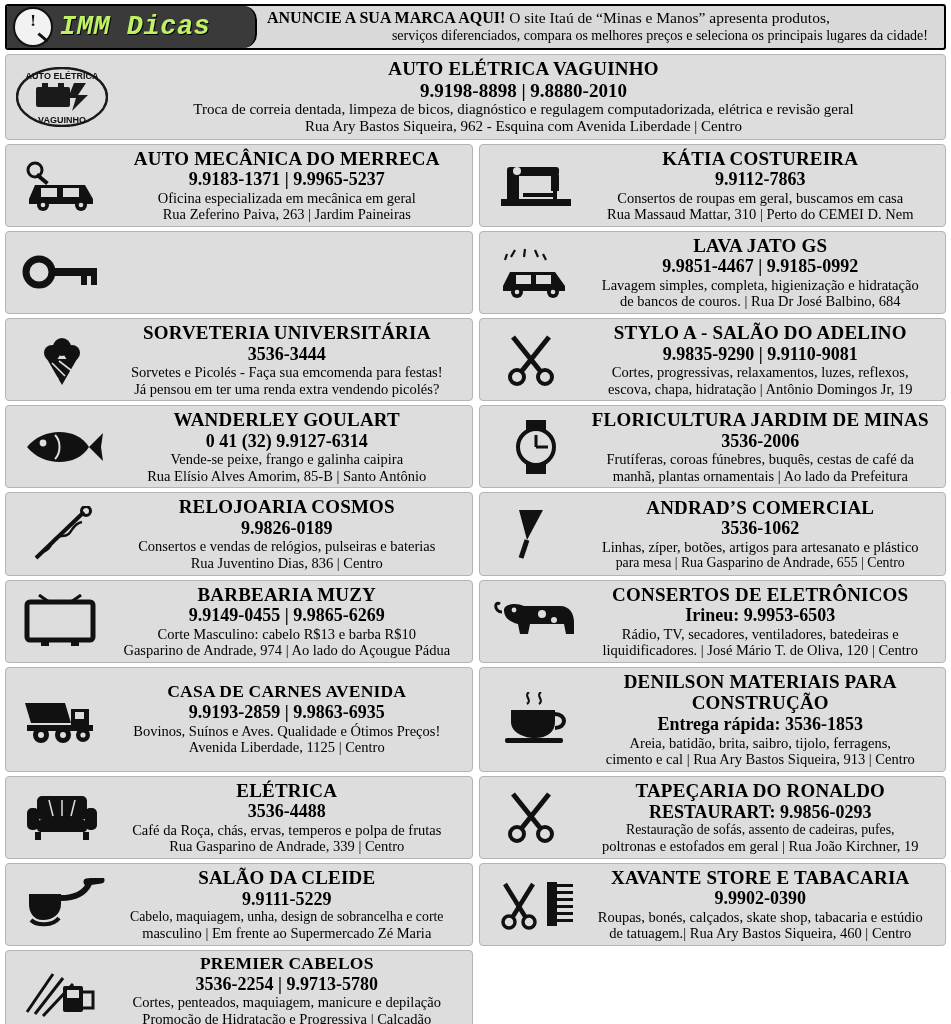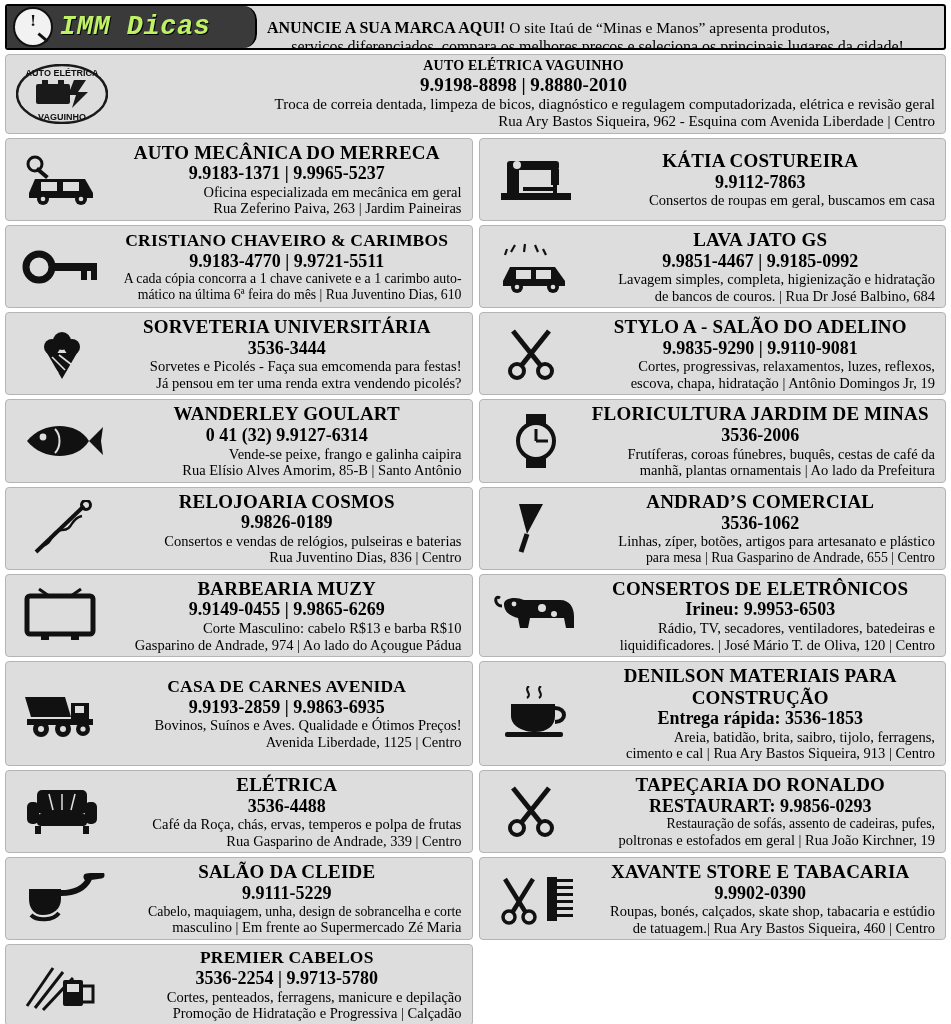--- a/index.html
+++ b/index.html
@@ -74,33 +74,32 @@
     font-size: 27px;
     color: #bef264;
     letter-spacing: 0.5px;
     text-shadow: 1px 1px 0 #000;
   }
   .header-ad {
     flex: 1 1 auto;
     padding: 3px 16px 2px 10px;
     box-sizing: border-box;
     line-height: 1.18;
-    margin-top: 10px;
   }
   .header-ad .l1 {
     font-size: 15.5px;
     text-align: left;
   }
   .header-ad .l1 b {
     font-weight: bold;
     font-size: 16px;
   }
   .header-ad .l2 {
-    font-size: 16px;
-    text-align: center;
+    font-size: 14px;
+    text-align: right;
   }
   
   .grid {
     margin-top: 4px;
     display: flex;
     flex-wrap: wrap;
     gap: 4px 6px;
   }
   .ad {
     background: #dddddd;
@@ -133,24 +132,23 @@
     font-size: 19px;
     letter-spacing: 0.2px;
   }
   .ad-title.sm { font-size: 17.5px; }
   .ad-phone {
     font-weight: bold;
     font-size: 18px;
   }
   .ad-desc {
     font-size: 14.5px;
-    text-align: right;
   }
   .ad-desc.sm { font-size: 13.8px; }
-  .full .ad-title { font-size: 14px; }
+  .full .ad-title { font-size: 19px; }
   .full .ad-phone { font-size: 19px; text-align: center; }
   .full .ad-desc { font-size: 15px; }
   svg { display: block; }
 </style>
 </head>
 <body>
 
 <div class="page">
 
   <div class="header">
@@ -222,38 +220,33 @@
           <rect x="58" y="16" width="8" height="16" fill="#111"></rect>
           <rect x="60" y="32" width="4" height="8" fill="#111"></rect>
           <circle cx="24" cy="12" r="4" fill="#ddd"></circle>
           <rect x="30" y="34" width="30" height="4" fill="#111"></rect>
         </svg>
       </div>
       <div class="ad-body">
         <div class="ad-title">KÁTIA COSTUREIRA</div>
         <div class="ad-phone">9.9112-7863</div>
         <div class="ad-desc">Consertos de roupas em geral, buscamos em casa</div>
+        <div class="ad-desc">Rua Massaud Mattar, 310 | Perto do CEMEI D. Nem</div>
       </div>
     </div>
 
     <div class="ad half">
       <div class="icon-wrap">
         <svg width="86" height="52" viewBox="0 0 86 52">
           <circle cx="20" cy="26" r="13" fill="none" stroke="#111" stroke-width="7"></circle>
           <circle cx="20" cy="26" r="4" fill="#ddd"></circle>
           <rect x="32" y="22" width="46" height="8" fill="#111"></rect>
           <rect x="62" y="30" width="6" height="9" fill="#111"></rect>
           <rect x="72" y="30" width="6" height="9" fill="#111"></rect>
         </svg>
-      </div>
-      <div class="ad-body">
-        <div class="ad-title sm">CRISTIANO CHAVEIRO &amp; CARIMBOS</div>
-        <div class="ad-phone">9.9183-4770 | 9.9721-5511</div>
-        <div class="ad-desc sm">A cada cópia concorra a 1 chave canivete e a 1 carimbo auto-</div>
-        <div class="ad-desc sm">mático na última 6ª feira do mês | Rua Juventino Dias, 610</div>
       </div>
     </div>
 
     <div class="ad half">
       <div class="icon-wrap">
         <svg width="86" height="52" viewBox="0 0 86 52">
           <g stroke="#111" stroke-width="2.2" fill="none">
             <path d="M22 4 L18 11"></path>
               <path d="M32 3 L31 11"></path>
               <path d="M42 4 L45 11"></path>
@@ -555,19 +548,19 @@
               <path d="M24 52 L54 20"></path>
           </g>
           <rect x="44" y="22" width="20" height="26" rx="2" fill="#111"></rect>
           <rect x="48" y="26" width="12" height="8" fill="#ddd"></rect>
           <path d="M64 28 H74 V44 H64" stroke="#111" stroke-width="3" fill="none"></path>
         </svg>
       </div>
       <div class="ad-body">
         <div class="ad-title sm">PREMIER CABELOS</div>
         <div class="ad-phone">3536-2254 | 9.9713-5780</div>
-        <div class="ad-desc">Cortes, penteados, ferragens, manicure e depilação</div>
+        <div class="ad-desc">Cortes, penteados, maquiagem, manicure e depilação</div>
         <div class="ad-desc">Promoção de Hidratação e Progressiva | Calçadão</div>
       </div>
     </div>
 
   </div>
 </div>
 
 </body></html>

